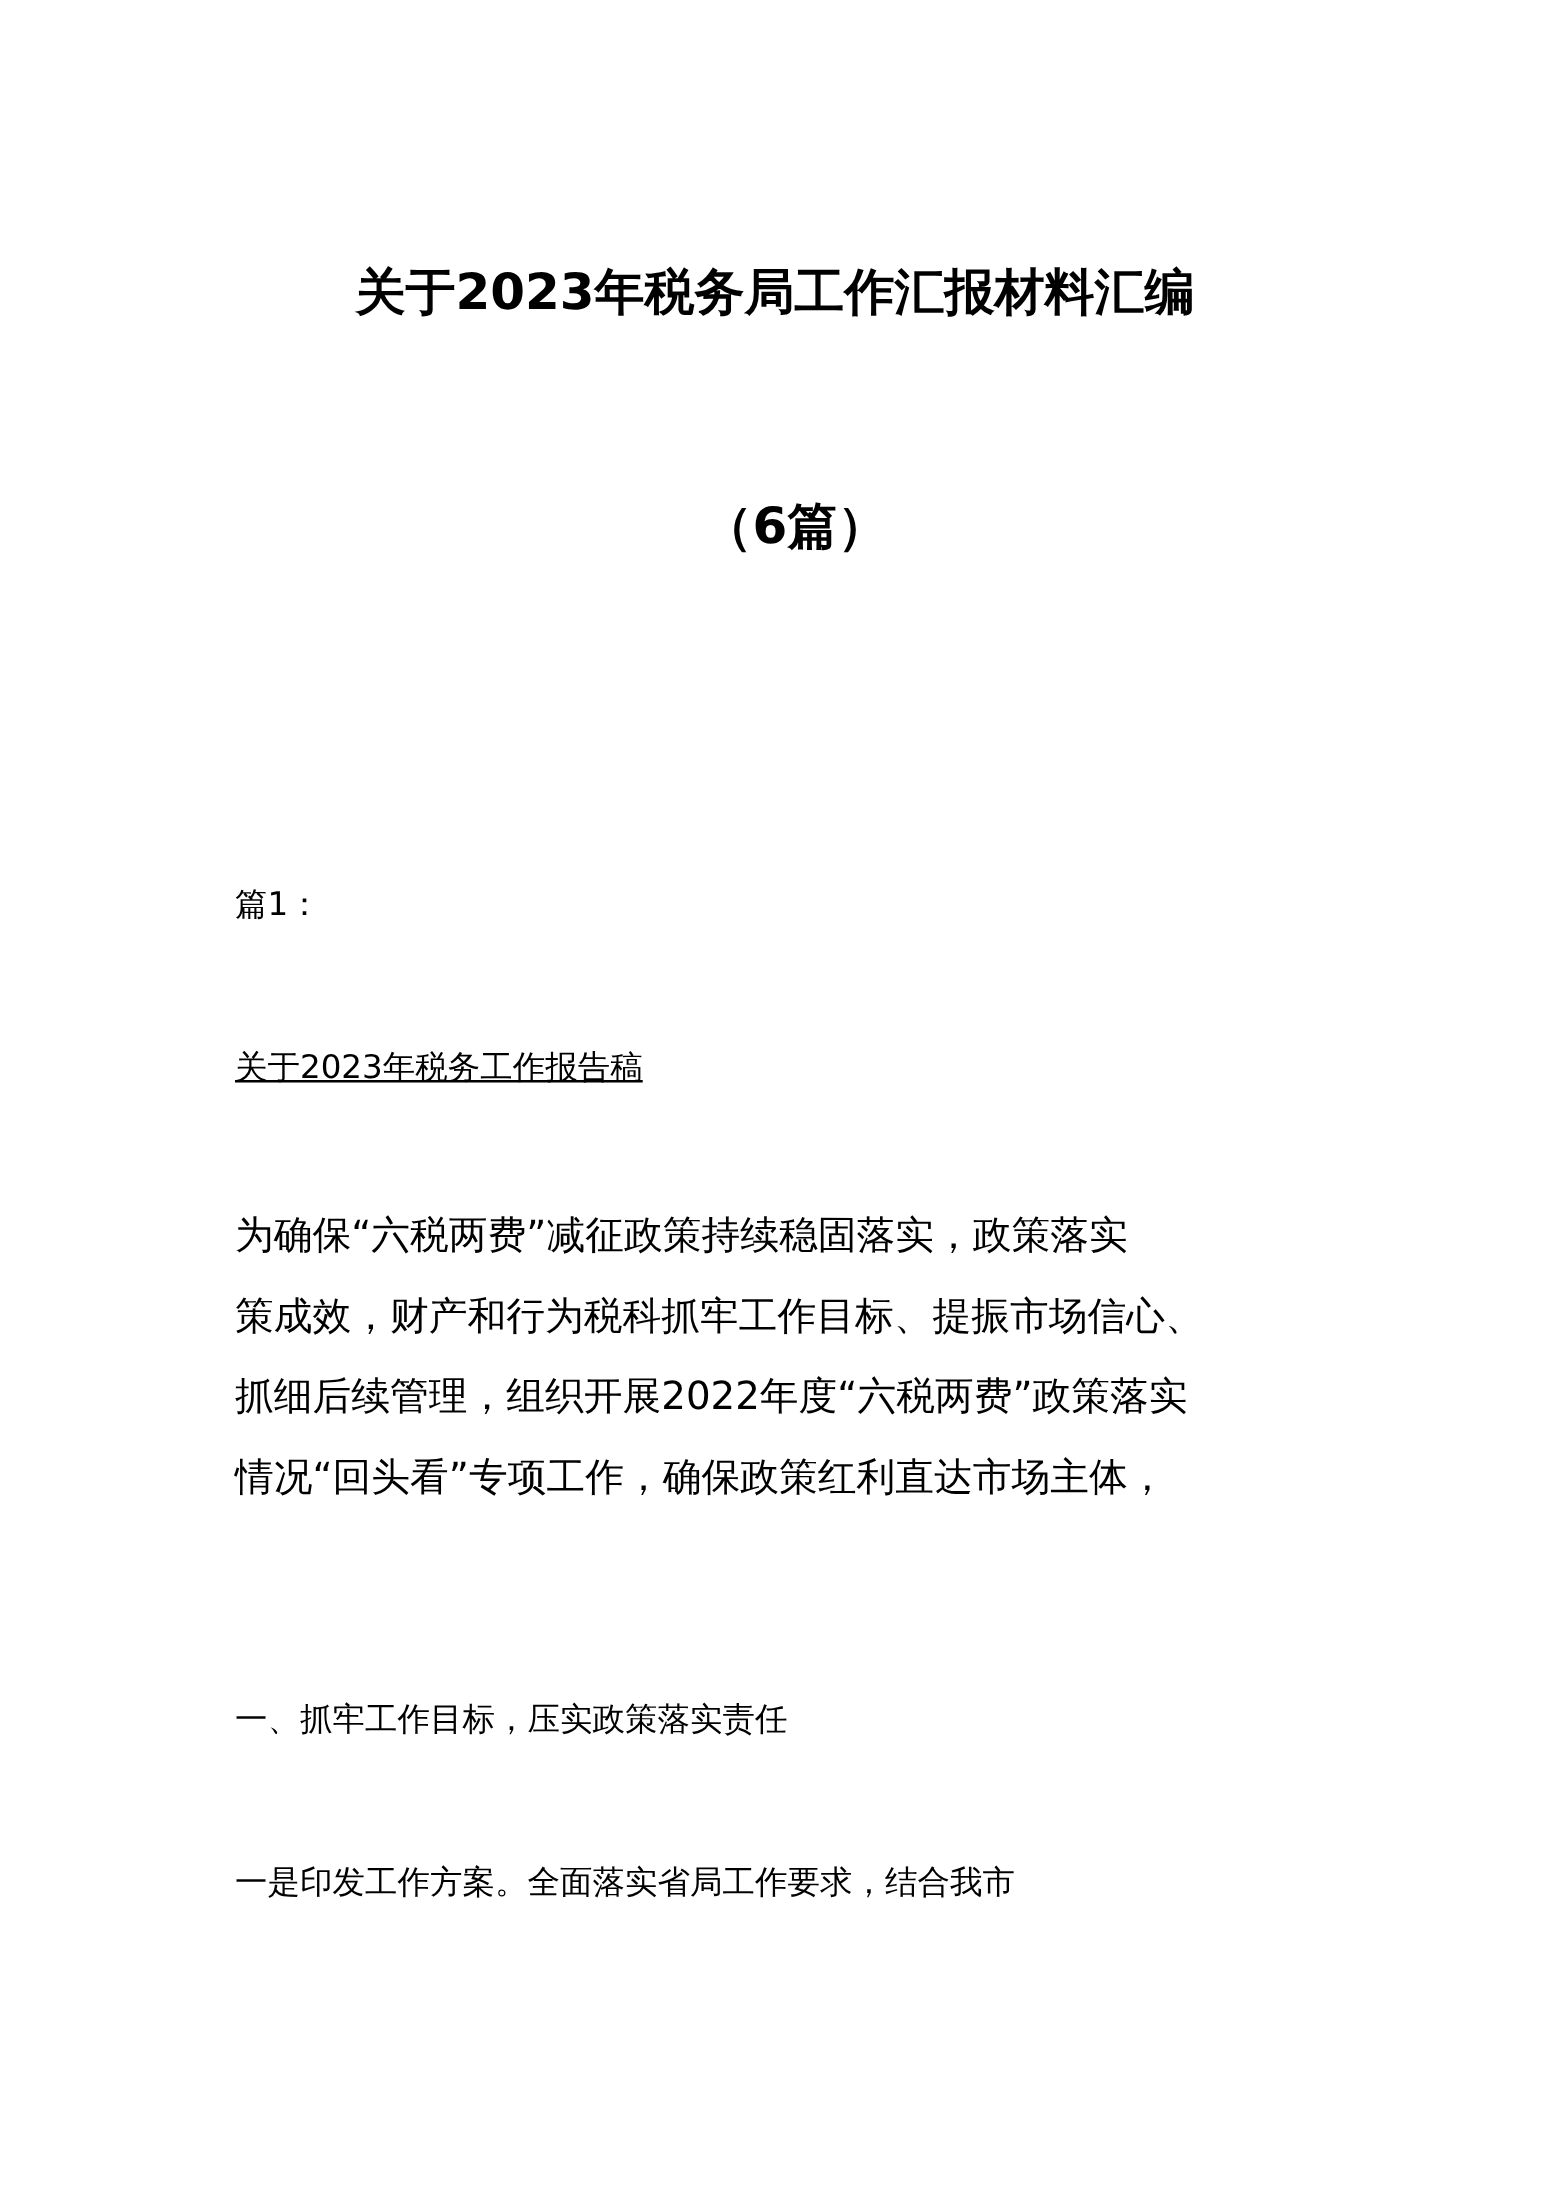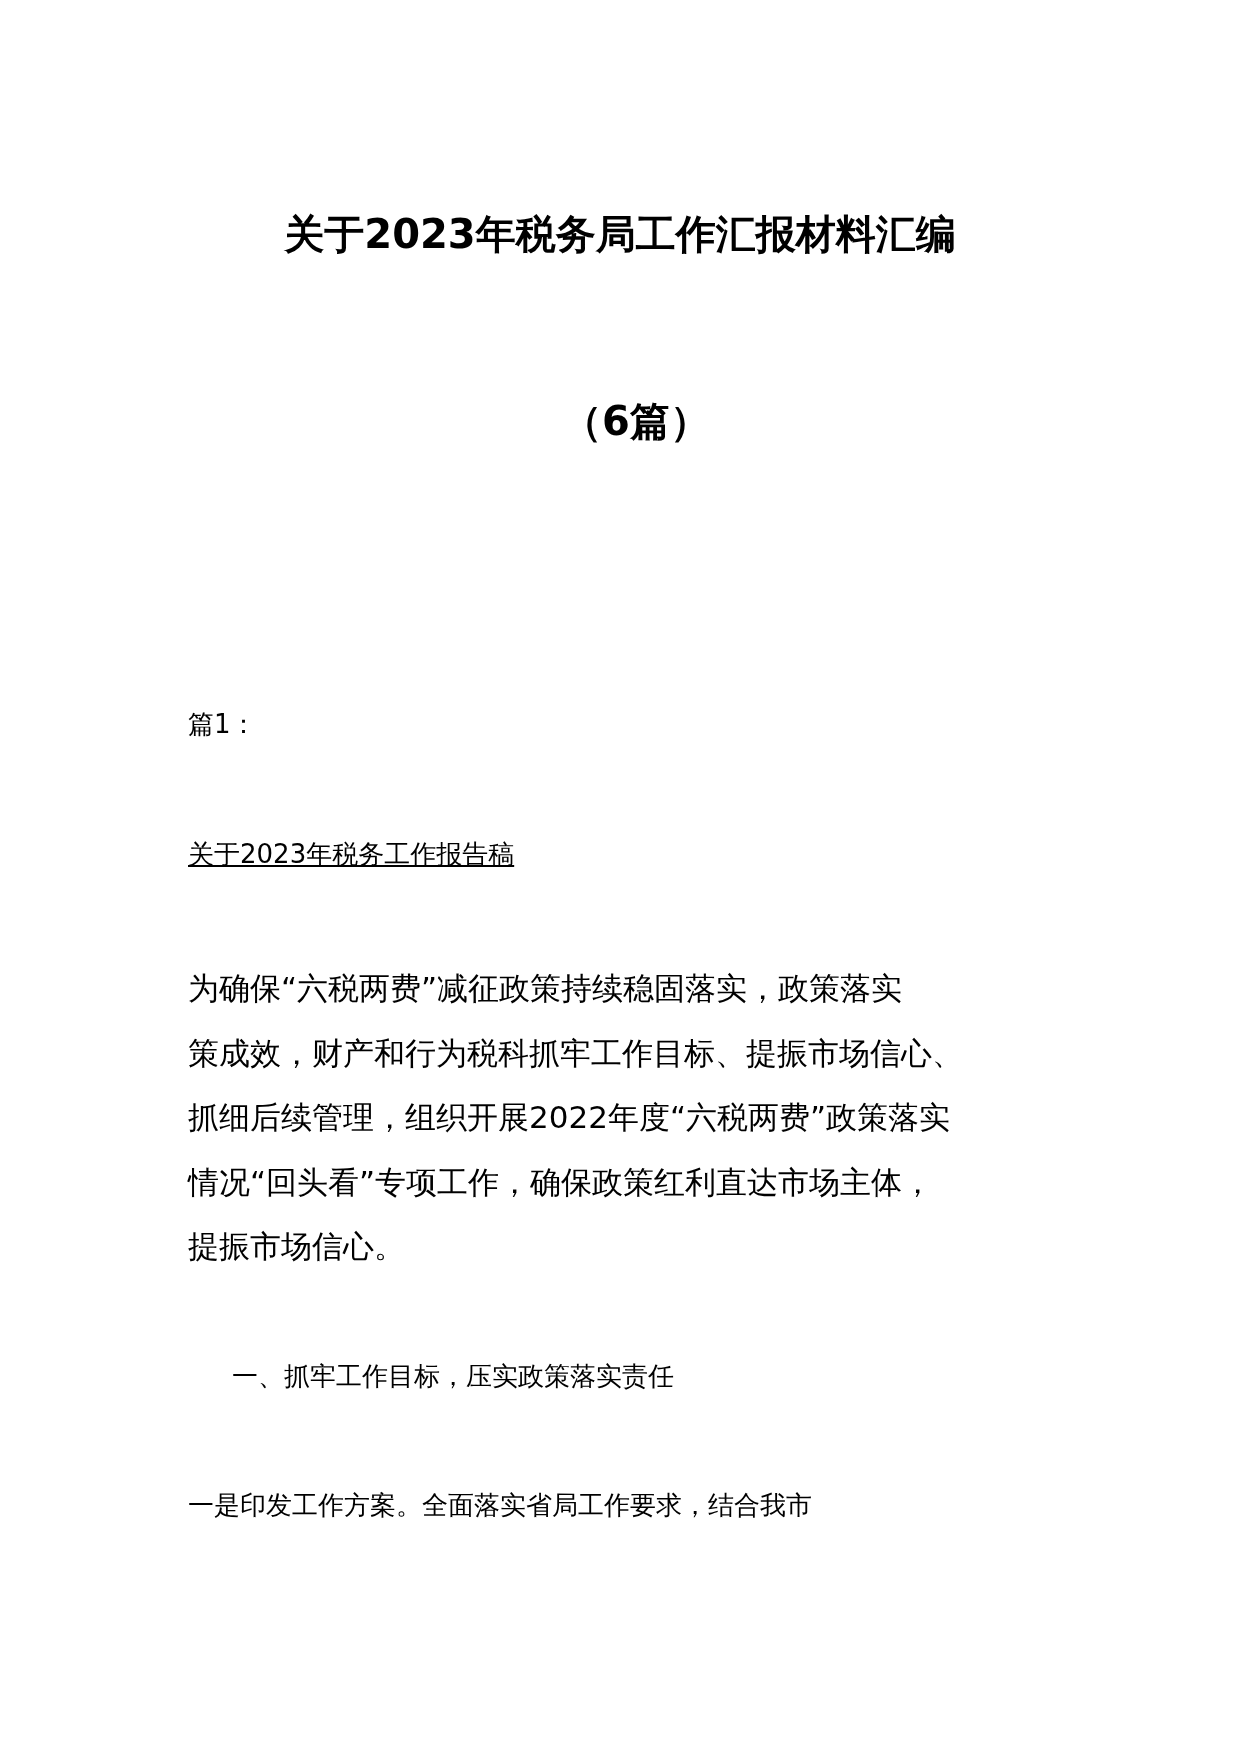--- a/index.html
+++ b/index.html
@@ -61,20 +61,19 @@
 
   <div class="body-text" style="top:702px;">篇1：</div>
 
   <div class="body-text" style="top:832px;text-decoration:underline;">关于2023年税务工作报告稿</div>
 
   <div class="para" style="top:956px;">
     <span class="line">为确保“六税两费”减征政策持续稳固落实，政策落实</span>
     <span class="line">策成效，财产和行为税科抓牢工作目标、提振市场信心、</span>
     <span class="line">抓细后续管理，组织开展2022年度“六税两费”政策落实</span>
     <span class="line">情况“回头看”专项工作，确保政策红利直达市场主体，</span>
-    <span class="line">提振市场信心。</span>
   </div>
 
-  <div class="body-text" style="top:1354px;margin-left:44px;">一、抓牢工作目标，压实政策落实责任</div>
+  <div class="body-text" style="top:1354px;">一、抓牢工作目标，压实政策落实责任</div>
 
   <div class="body-text" style="top:1484px;font-family:Liberation Serif, serif;">一是印发工作方案。全面落实省局工作要求，结合我市</div>
 
 </div>
 
 </body></html>

